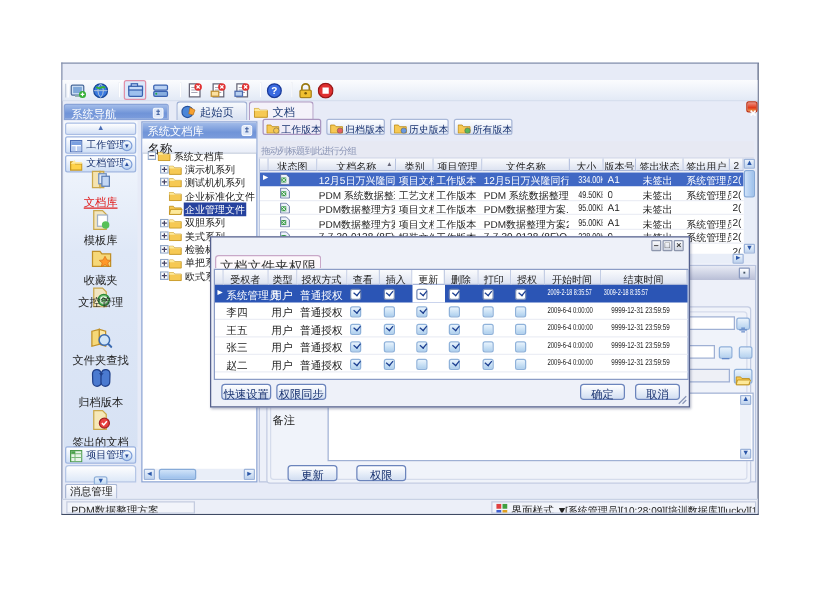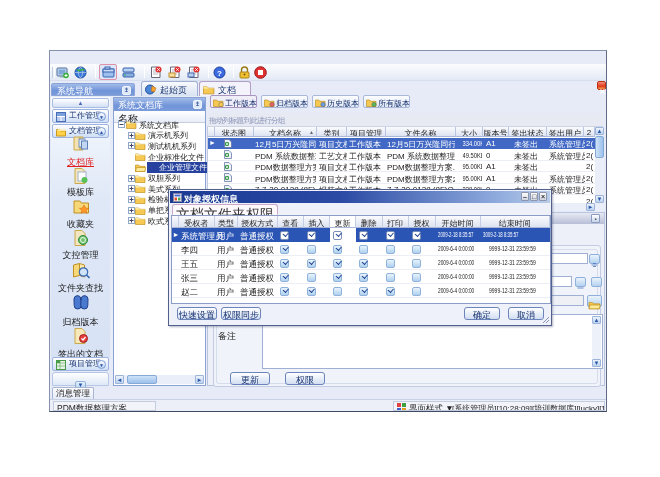--- a/index.html
+++ b/index.html
@@ -45,21 +45,21 @@
 
 #props{position:absolute;left:157px;top:161px;width:398px;height:174px;background:#edf0f9;border:1px solid #b9c4de}
 #propshdr{position:absolute;left:0;top:0;width:396px;height:11px;background:linear-gradient(#e7eaf4,#b8bed6)}
 .inp{position:absolute;background:#fff;border:1px solid #9fb0d4;height:11px}
 .minibtn{position:absolute;width:11px;height:10px;background:linear-gradient(#eaf3fc,#b5d2ef);border:1px solid #8fb0da;border-radius:2px}
 .xpbtn{position:absolute;height:13px;background:linear-gradient(#ffffff,#dfe8f6 70%,#d2def1);border:1px solid #6b84bc;border-radius:3px;font-size:9px;color:#16306e;text-align:center;padding-top:1px}
 
 #dlg{position:absolute;left:168px;top:189px;width:384px;height:137px;background:#eef1f9;border:1px solid #54608c;box-shadow:1px 1px 2px rgba(60,70,110,.4)}
 #dlgtitle{position:absolute;left:1px;top:1px;width:380px;height:12px;background:linear-gradient(90deg,#1a3a94,#2a4aa4 45%,#8ca8dc 85%,#b8cde9);color:#fff;font-size:9px;font-weight:bold}
 .dwbtn{position:absolute;top:2px;width:8px;height:9px;background:linear-gradient(#fdfdfd,#cfd4e0);border:1px solid #8d96ad;border-radius:1px;color:#333;font-size:7px;line-height:8px;text-align:center;font-weight:bold}
-#dlgtab{position:absolute;left:3px;top:14px;height:11px;background:#fdf9fc;border:1px solid #c9a8c8;border-bottom-color:#fdf9fc;border-radius:3px 3px 0 0;font-size:14px;color:#333;padding:1px 3px 0 3px}
+#dlgtab{position:absolute;left:3px;top:14px;height:11px;background:#fdf9fc;border:1px solid #c9a8c8;border-bottom-color:#fdf9fc;border-radius:3px 3px 0 0;font-size:11px;color:#333;padding:1px 3px 0 3px}
 #dtbl{position:absolute;left:2px;top:25px;width:380px;height:89px;background:#fff;border:1px solid #8b9cc6}
 .dhc{position:absolute;top:0;height:12px;background:linear-gradient(#fafbfd,#dde3f1);border-right:1px solid #c3cde4;border-bottom:1px solid #a9b6d8;font-size:8px;color:#222;padding-top:2px;text-align:center}
 .drow{position:absolute;left:0;width:378px;height:14px;font-size:8.5px;color:#222}
 .drow div{position:absolute;top:2.5px;white-space:nowrap}
 .drow.sel{background:#2b55b5;color:#fff}
 .cb{position:absolute;top:2.5px;width:9px;height:9px;border-radius:2px;border:1px solid #8fb2da;background:linear-gradient(#e9f4fd,#aed0ee)}
 .cb.c::after{content:"";position:absolute;left:1.5px;top:0.5px;width:4px;height:2.5px;border-left:1.5px solid #1c3f90;border-bottom:1.5px solid #1c3f90;transform:rotate(-50deg)}
 .cb.w{background:#fff;border-color:#7a8eb8}
 
 #msgtab{position:absolute;left:2px;top:336px;width:42px;height:12px;background:linear-gradient(#fdfdfe,#e4eaf6);border:1px solid #a8b6d4;border-bottom:none;border-radius:2px 2px 0 0;font-size:8.5px;color:#222;text-align:center}
@@ -179,21 +179,21 @@
     <div class="bigico" style="top:101px"><svg width="18" height="17" viewBox="0 0 18 17">
           <path d="M2 3 h6 l1.5 2 h7 v10 h-14.5z" fill="#f6d878" stroke="#c09028"></path>
           <path d="M12 7 l1.6 3 3 .3 -2.3 2 .7 3 -3-1.6 -3 1.6 .7-3 -2.3-2 3-.3z" fill="#ff9828" stroke="#d06810" stroke-width=".5"></path>
         </svg></div>
     <div class="icolbl" style="top:121px">收藏夹</div>
     <div class="bigico" style="top:132px"><svg width="18" height="17" viewBox="0 0 18 17">
           <path d="M3 1.5 h7 l3 3 v12 h-10z" fill="#f2e6c0" stroke="#caa84c"></path>
           <circle cx="11" cy="11" r="4.5" fill="#70c070" stroke="#2a8a3a"></circle>
           <path d="M8.5 11 a2.5 2.5 0 0 1 5 0 a2.5 2.5 0 0 1 -5 0" fill="none" stroke="#e8f8e8" stroke-width="1"></path>
         </svg></div>
-    <div class="icolbl" style="top:152px">文控管理</div>
+    <div class="icolbl" style="top:139px">文控管理</div>
     <div class="bigico" style="top:165px"><svg width="18" height="17" viewBox="0 0 18 17">
           <path d="M1.5 3 l6 -1.5 v12 l-6 1.5z" fill="#f6d878" stroke="#c09028"></path>
           <path d="M7.5 1.5 l5 1.5 v12 l-5 -1.5z" fill="#fde9a8" stroke="#c09028"></path>
           <circle cx="11.5" cy="10" r="4.2" fill="#cfe4f8" stroke="#3a6ab0" stroke-width="1.2"></circle>
           <path d="M14.5 13 l3 3" stroke="#3a6ab0" stroke-width="1.6"></path>
         </svg></div>
     <div class="icolbl" style="top:185px">文件夹查找</div>
     <div class="bigico" style="top:197px"><svg width="18" height="17" viewBox="0 0 18 17">
           <path d="M2 5 a3.5 3.5 0 0 1 6.8 -1 l.4 1 h-1 a3.5 3.5 0 0 1 1 2.5 v4 a3.5 3.5 0 0 1 -7 0z" fill="#4a7ad0" stroke="#20408a"></path>
           <path d="M16 5 a3.5 3.5 0 0 0 -6.8 -1 l-.4 1 h1 a3.5 3.5 0 0 0 -1 2.5 v4 a3.5 3.5 0 0 0 7 0z" fill="#4a7ad0" stroke="#20408a"></path>
@@ -261,21 +261,21 @@
             <path d="M0.5 2 h3.2 l1 1.3 h5.3 v5.2 h-9.5z" fill="#f6c954" stroke="#b8860b" stroke-width=".6"></path>
             <path d="M0.5 3.8 h9.5 v-0.5 h-5.3 l-1-1.3 h-3.2z" fill="#fde99a"></path>
           </svg>
           <span class="abs lbl" style="left:33px;top:0.5px;padding:0 1px">企业标准化文件</span>
         </div>
         <div class="trow" style="top:63.8px;width:91px">
           <svg class="abs" style="left:21px;top:1px" width="11" height="9" viewBox="0 0 11 9">
             <path d="M0.5 2 h3.2 l1 1.3 h5.3 v5.2 h-9.5z" fill="#f6c954" stroke="#b8860b" stroke-width=".6"></path>
             <path d="M1.5 4.5 h9.5 l-1.5 4 h-9z" fill="#fde99a" stroke="#b8860b" stroke-width=".6"></path>
           </svg>
-          <span class="abs lbl" style="left:33px;top:0.5px;background:#26429e;color:#fff;padding:0 12px">企业管理文件</span>
+          <span class="abs lbl" style="left:33px;top:0.5px;background:#26429e;color:#fff;padding:0 1px">企业管理文件</span>
         </div>
         <div class="trow" style="top:74.5px;width:91px">
           <svg class="abs" style="left:13.5px;top:2px" width="7" height="7" viewBox="0 0 7 7">
             <rect x="0.5" y="0.5" width="6" height="6" fill="#fff" stroke="#92a8c8"></rect>
             <path d="M1.5 3.5 h4 M3.5 1.5 v4" stroke="#446" stroke-width="1"></path>
           </svg>
           <svg class="abs" style="left:21px;top:1px" width="11" height="9" viewBox="0 0 11 9">
             <path d="M0.5 2 h3.2 l1 1.3 h5.3 v5.2 h-9.5z" fill="#f6c954" stroke="#b8860b" stroke-width=".6"></path>
             <path d="M0.5 3.8 h9.5 v-0.5 h-5.3 l-1-1.3 h-3.2z" fill="#fde99a"></path>
           </svg>
@@ -503,29 +503,20 @@
           <rect x="5" y="0" width="4" height="4" fill="#40a040"></rect>
           <rect x="0" y="5" width="4" height="4" fill="#4060d0"></rect>
           <rect x="5" y="5" width="4" height="4" fill="#e0a020"></rect>
         </svg>
         <span style="position:absolute;left:15px;top:1px">界面样式 ▼</span>
         <span style="position:absolute;left:58px;top:1px;font-size:8px">[系统管理员][10:28:09][培训数据库][lucky][11000]</span>
       </div>
   </div>
 </div>
 <div id="dlg">
-  <div id="dlgtitle">
-      <svg class="abs" style="left:3px;top:1.5px" width="9" height="9" viewBox="0 0 9 9">
-        <rect x="0.5" y="0.5" width="8" height="8" fill="#fff" stroke="#88a"></rect>
-        <rect x="1.5" y="1.5" width="6" height="2" fill="#4a6ad0"></rect>
-        <rect x="1.5" y="4.5" width="2.5" height="3" fill="#e05030"></rect>
-        <rect x="5" y="4.5" width="2.5" height="3" fill="#58a858"></rect>
-      </svg>
-      <span style="position:absolute;left:14px;top:2px">对象授权信息</span>
-    </div>
   <div class="dwbtn" style="right:22px">–</div>
     <div class="dwbtn" style="right:13px">□</div>
     <div class="dwbtn" style="right:4px">×</div>
   <div id="dlgtab">文档文件夹权限</div>
   <div id="dtbl">
       <div class="drow sel" style="top:12px">
         <span style="position:absolute;left:0.5px;top:3px;font-size:7px;color:#fff">►</span>
         <div style="left:9px">系统管理员</div>
         <div style="left:45px">用户</div>
         <div style="left:68px">普通授权</div>

